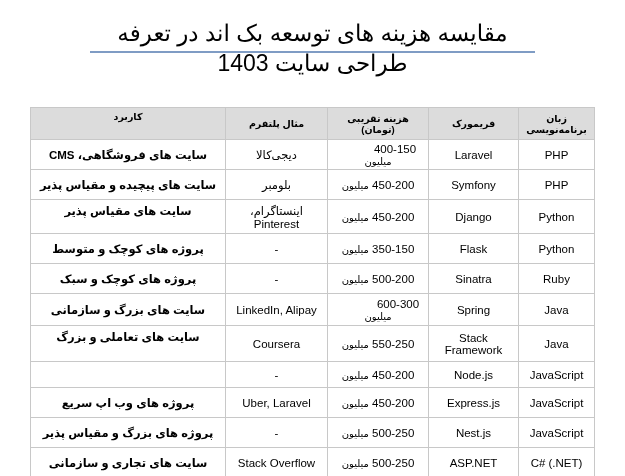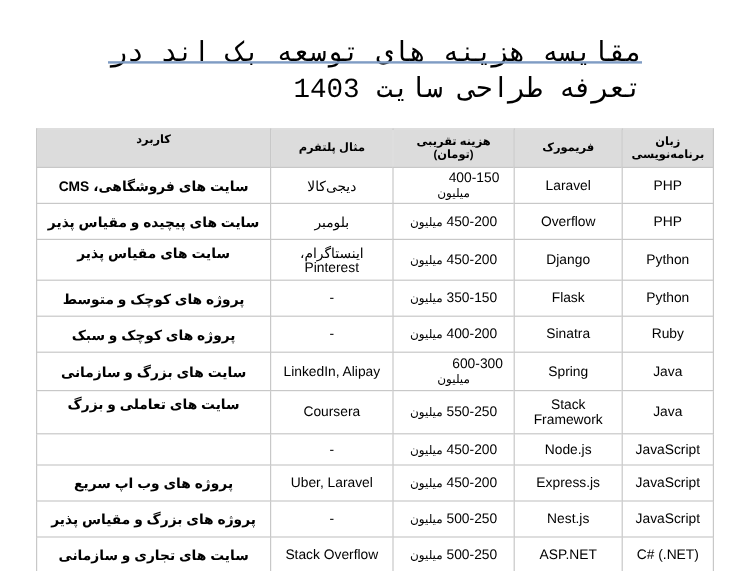--- a/index.html
+++ b/index.html
@@ -1,20 +1,20 @@
 <!DOCTYPE html>
 <html><head>
 <meta charset="utf-8">
 <style>
   html, body { margin:0; padding:0; background:#ffffff; }
   body { width:625px; height:476px; position:relative; overflow:hidden; font-family:"Liberation Sans", "DejaVu Sans", sans-serif; color:#000; }
   .title {
-    position:absolute; left:90px; top:30px; width:445px; height:30px;
-    text-align:right; font-size:23px; line-height:30px; direction:rtl;
-    font-family:Liberation Mono, monospace;
+    position:absolute; left:90px; top:18px; width:445px; height:30px;
+    text-align:center; font-size:23px; line-height:30px; direction:rtl;
+    font-family:Liberation Sans, sans-serif;
   }
   .title-rule { position:absolute; left:90px; top:51px; width:445px; height:2px; background:#7f9cc4; }
   table.cmp {
     position:absolute; left:30px; top:107px; width:564px;
     border-collapse:collapse; table-layout:fixed; direction:rtl;
     font-size:11px;
   }
   table.cmp th, table.cmp td { border:1px solid #c8c8c8; text-align:center; vertical-align:middle; padding:0 3px; overflow:hidden; }
   table.cmp th { background:#dcdcdc; font-weight:bold; font-size:9.5px; height:28px; }
   table.cmp td { height:29px; font-size:11.5px; }
@@ -57,21 +57,21 @@
   <tbody id="tbody">
       <tr>
         <td>PHP</td>
         <td>Laravel</td>
         <td class="cost"><span style="direction: ltr; unicode-bidi: embed; margin-left: 34px;">400-150</span> <span class="unit">میلیون</span></td>
         <td class="plat">دیجی‌کالا</td>
         <td class="use">سایت های فروشگاهی، CMS</td>
       </tr>
       <tr>
         <td>PHP</td>
-        <td>Overflow</td>
+        <td>Symfony</td>
         <td class="cost"><span style="direction: ltr; unicode-bidi: embed;">450-200</span> <span class="unit">میلیون</span></td>
         <td class="plat">بلومبر</td>
         <td class="use">سایت های پیچیده و مقیاس پذیر</td>
       </tr>
       <tr>
         <td>Python</td>
         <td>Django</td>
         <td class="cost"><span style="direction: ltr; unicode-bidi: embed;">450-200</span> <span class="unit">میلیون</span></td>
         <td class="plat">اینستاگرام، Pinterest</td>
         <td class="use top">سایت های مقیاس پذیر</td>
@@ -79,21 +79,21 @@
       <tr>
         <td>Python</td>
         <td>Flask</td>
         <td class="cost"><span style="direction: ltr; unicode-bidi: embed;">350-150</span> <span class="unit">میلیون</span></td>
         <td class="plat">-</td>
         <td class="use">پروژه های کوچک و متوسط</td>
       </tr>
       <tr>
         <td>Ruby</td>
         <td>Sinatra</td>
-        <td class="cost"><span style="direction: ltr; unicode-bidi: embed;">400-200</span> <span class="unit">میلیون</span></td>
+        <td class="cost"><span style="direction: ltr; unicode-bidi: embed;">500-200</span> <span class="unit">میلیون</span></td>
         <td class="plat">-</td>
         <td class="use">پروژه های کوچک و سبک</td>
       </tr>
       <tr class="r-tall">
         <td>Java</td>
         <td>Spring</td>
         <td class="cost"><span style="direction: ltr; unicode-bidi: embed; margin-left: 40px;">600-300</span> <span class="unit">میلیون</span></td>
         <td class="plat">LinkedIn, Alipay</td>
         <td class="use">سایت های بزرگ و سازمانی</td>
       </tr>

